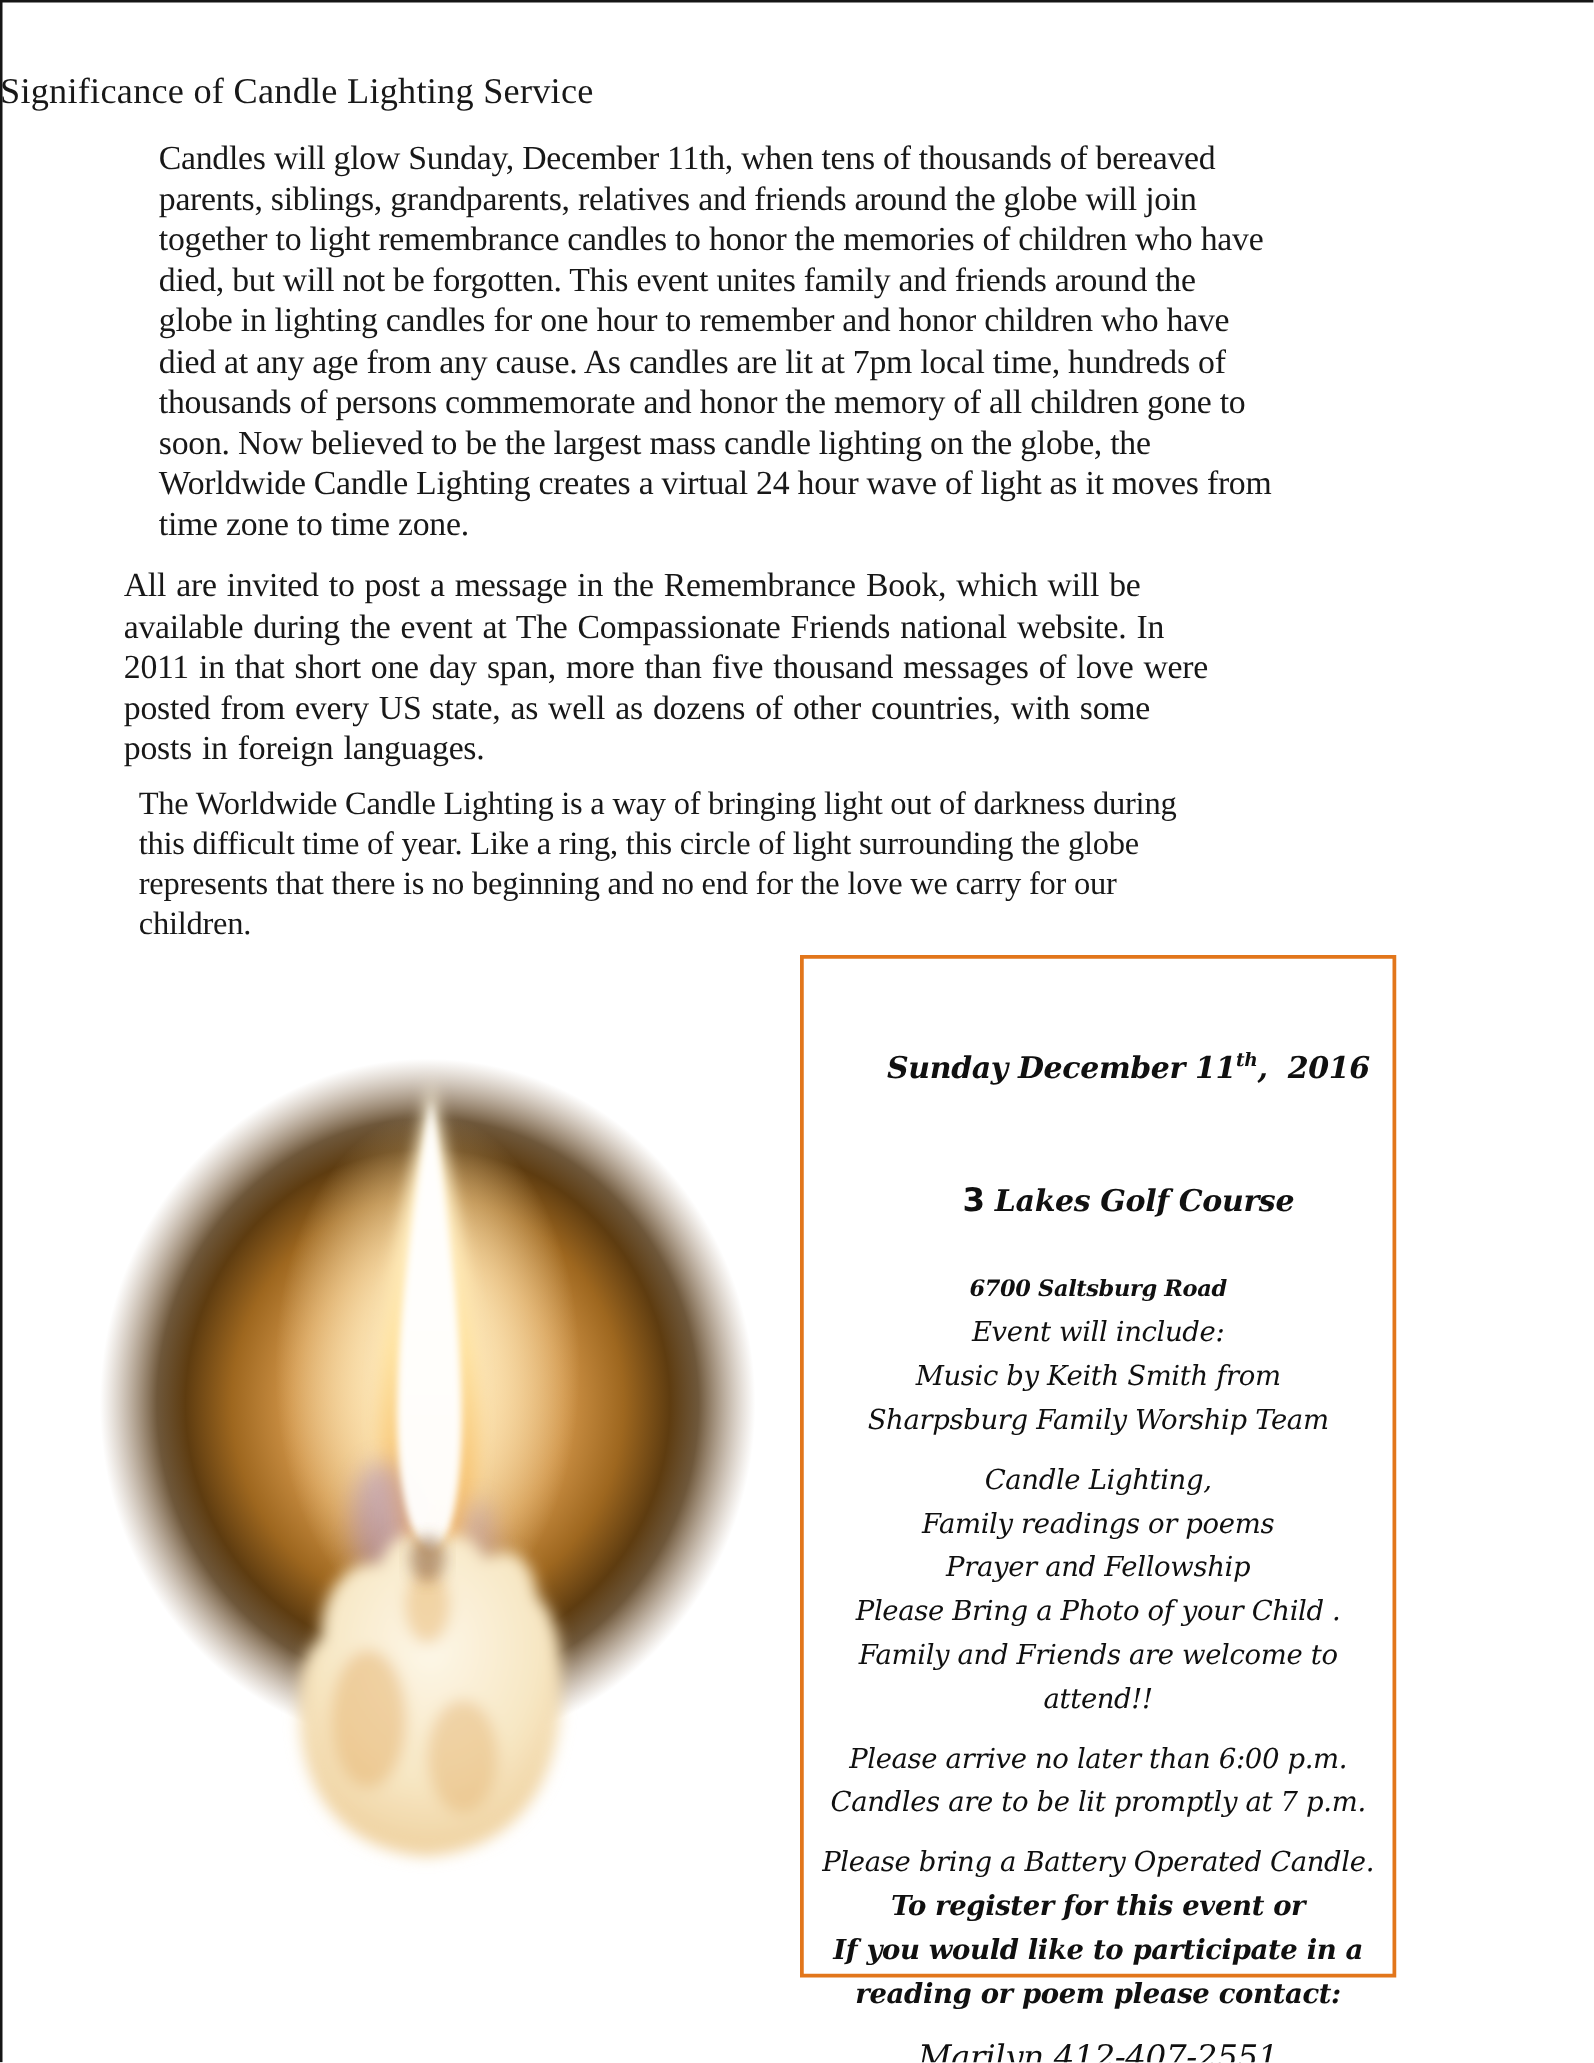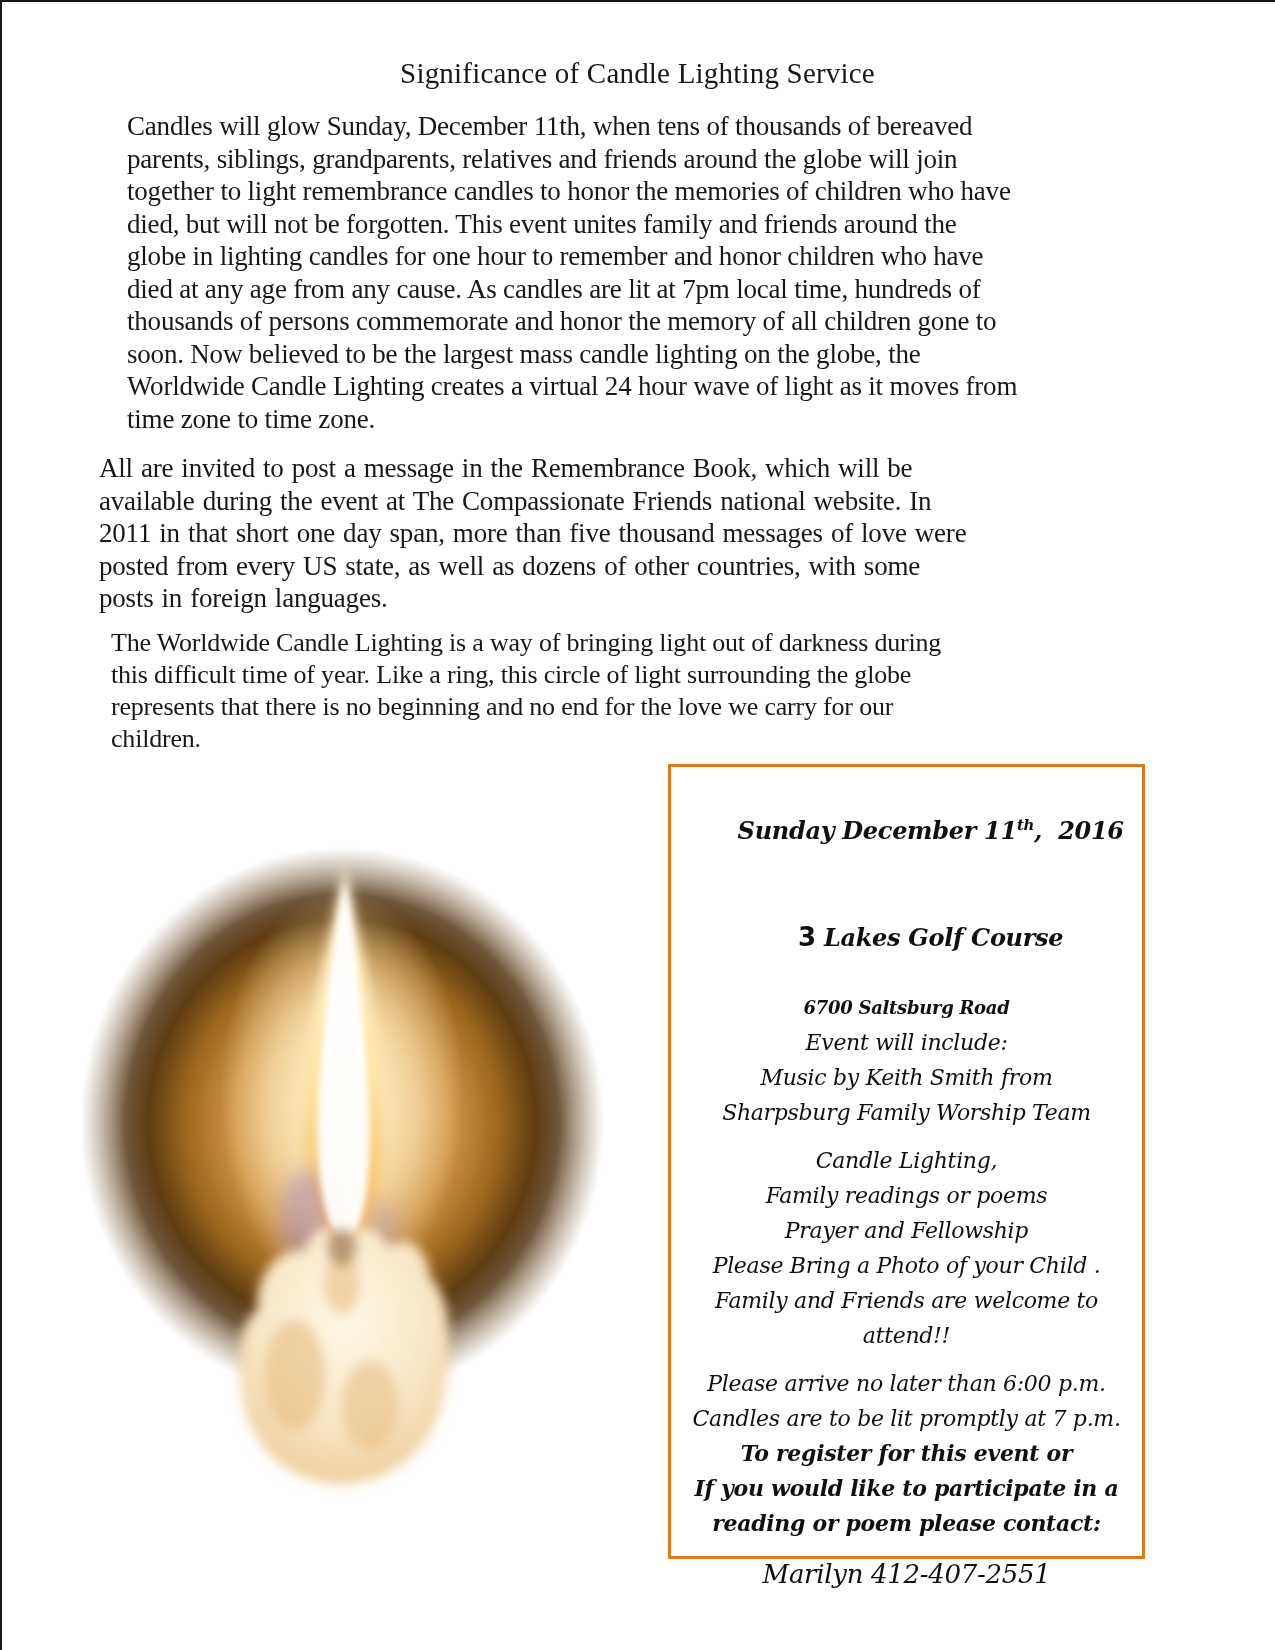--- a/index.html
+++ b/index.html
@@ -9,41 +9,41 @@
     background:#ffffff;
     overflow:hidden;
     font-family:"Liberation Serif","DejaVu Serif",serif;
     color:#181818;
   }
   .edge-top{position:absolute;top:0;left:0;width:1275px;height:2px;background:#161616;}
   .edge-left{position:absolute;top:0;left:0;width:2px;height:1650px;background:#161616;}
 
   .doc-title{
     position:absolute;top:56px;left:0;width:1275px;
-    text-align:center;font-size:29px;line-height:34px;
+    font-size:29px;line-height:34px;
     letter-spacing:0.2px;
   }
   .para{
     position:absolute;
     white-space:pre;
     font-size:27px;line-height:32.5px;
     letter-spacing:-0.2px;
   }
   .para-1{left:99px;top:110px;width:1090px;margin-left:28px;}
   .para-2{left:99px;top:452px;width:1090px;word-spacing:1.5px;}
   .para-3{left:111px;top:627px;width:1075px;font-size:26px;line-height:32px;}
 
   .candle-photo{position:absolute;left:70px;top:785px;}
 
   .event-box{
-    position:absolute;left:668px;top:764px;
+    position:absolute;left:640px;top:764px;
     width:471px;height:785px;
     border:3px solid #e2761b;
     background:#ffffff;
-    padding:4px 0 0 0;
+    padding:27px 0 0 0;
     box-sizing:content-box;
     text-align:center;
     font-family:"DejaVu Serif","Liberation Serif",serif;
     font-style:italic;
     color:#101010;
     letter-spacing:-0.3px;
   }
   .bx{white-space:pre;line-height:35px;font-size:22px;}
   .bx-bold{font-weight:bold;}
   .ev-date{font-size:24px;font-weight:bold;line-height:36px;}
@@ -159,19 +159,20 @@
 Music by Keith Smith from
 Sharpsburg Family Worship Team</div>
     <div class="bx gap">Candle Lighting,
 Family readings or poems
 Prayer and Fellowship
 Please Bring a Photo of your Child .
 Family and Friends are welcome to
 attend!!</div>
     <div class="bx gap">Please arrive no later than 6:00 p.m.
 Candles are to be lit promptly at 7 p.m.</div>
+    <div class="bx gap">Please bring a Battery Operated Candle.</div>
     <div class="bx bx-bold">To register for this event or
 If you would like to participate in a
 reading or poem please contact:</div>
     <div class="bx ev-contact">Marilyn 412-407-2551</div>
   </div>
 
 </div>
 
 </body></html>

